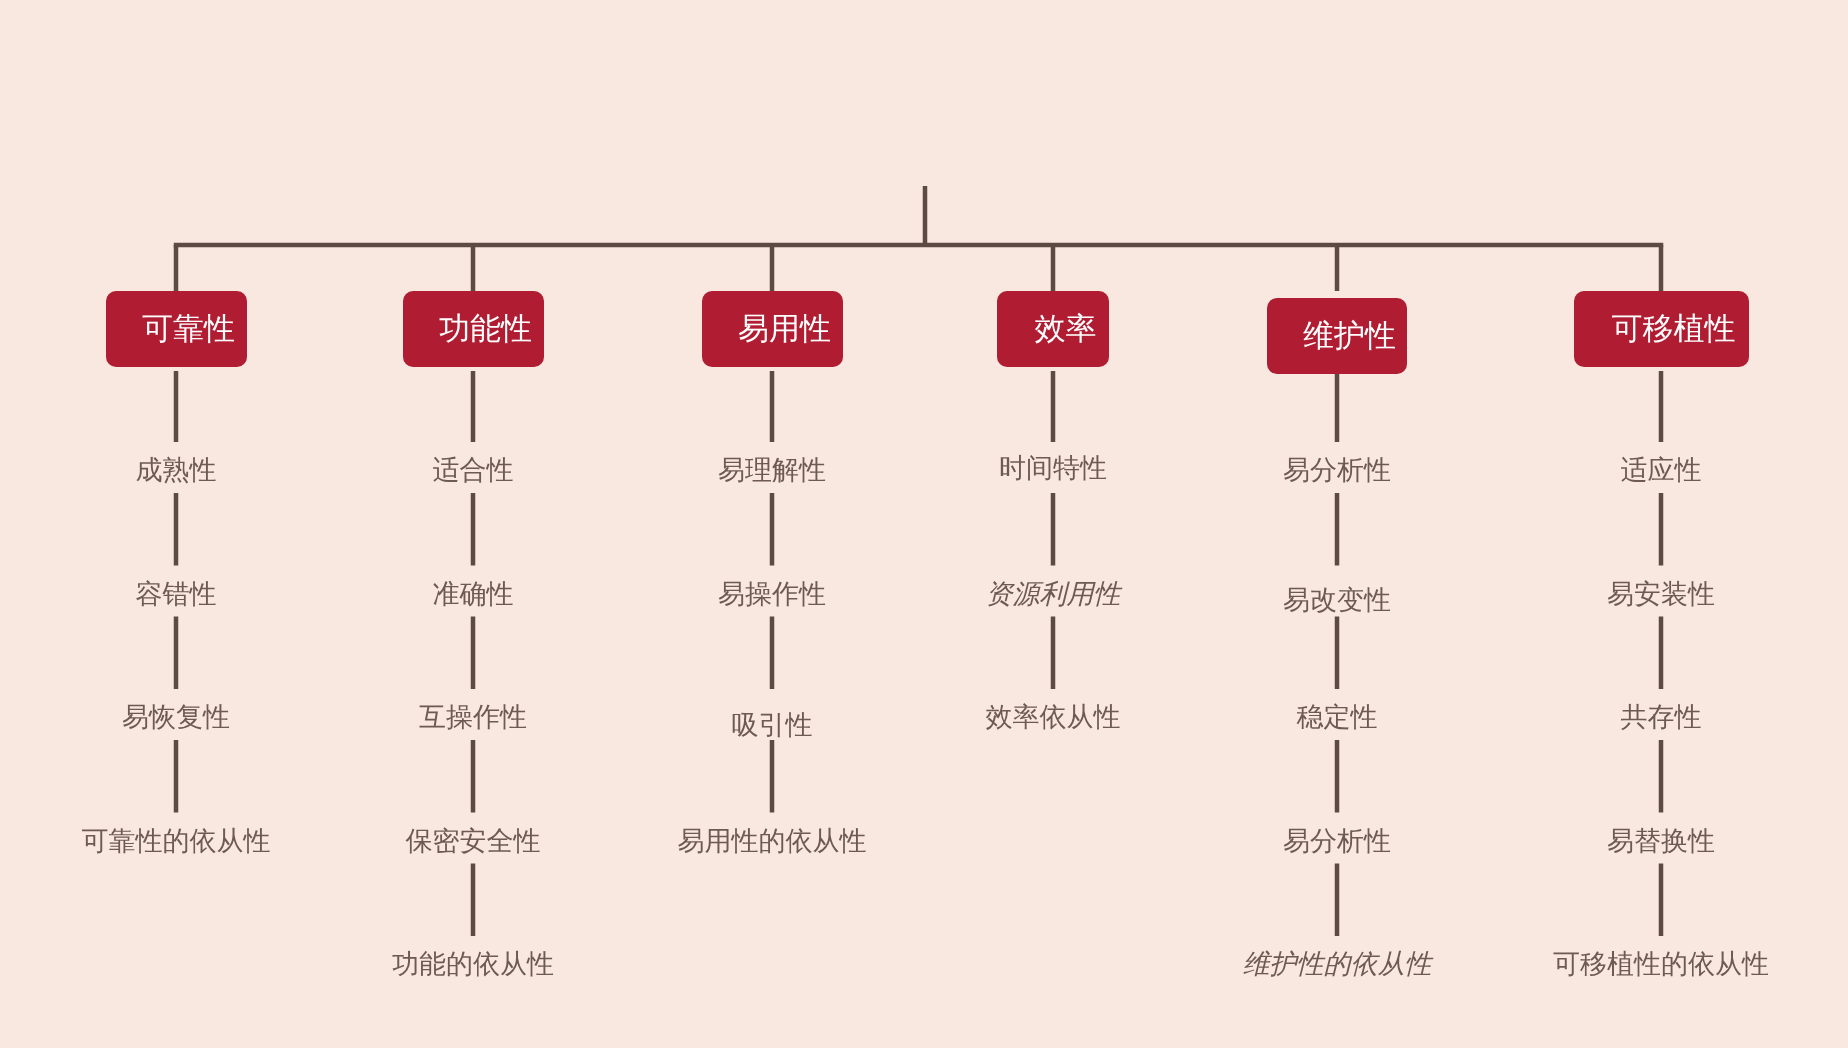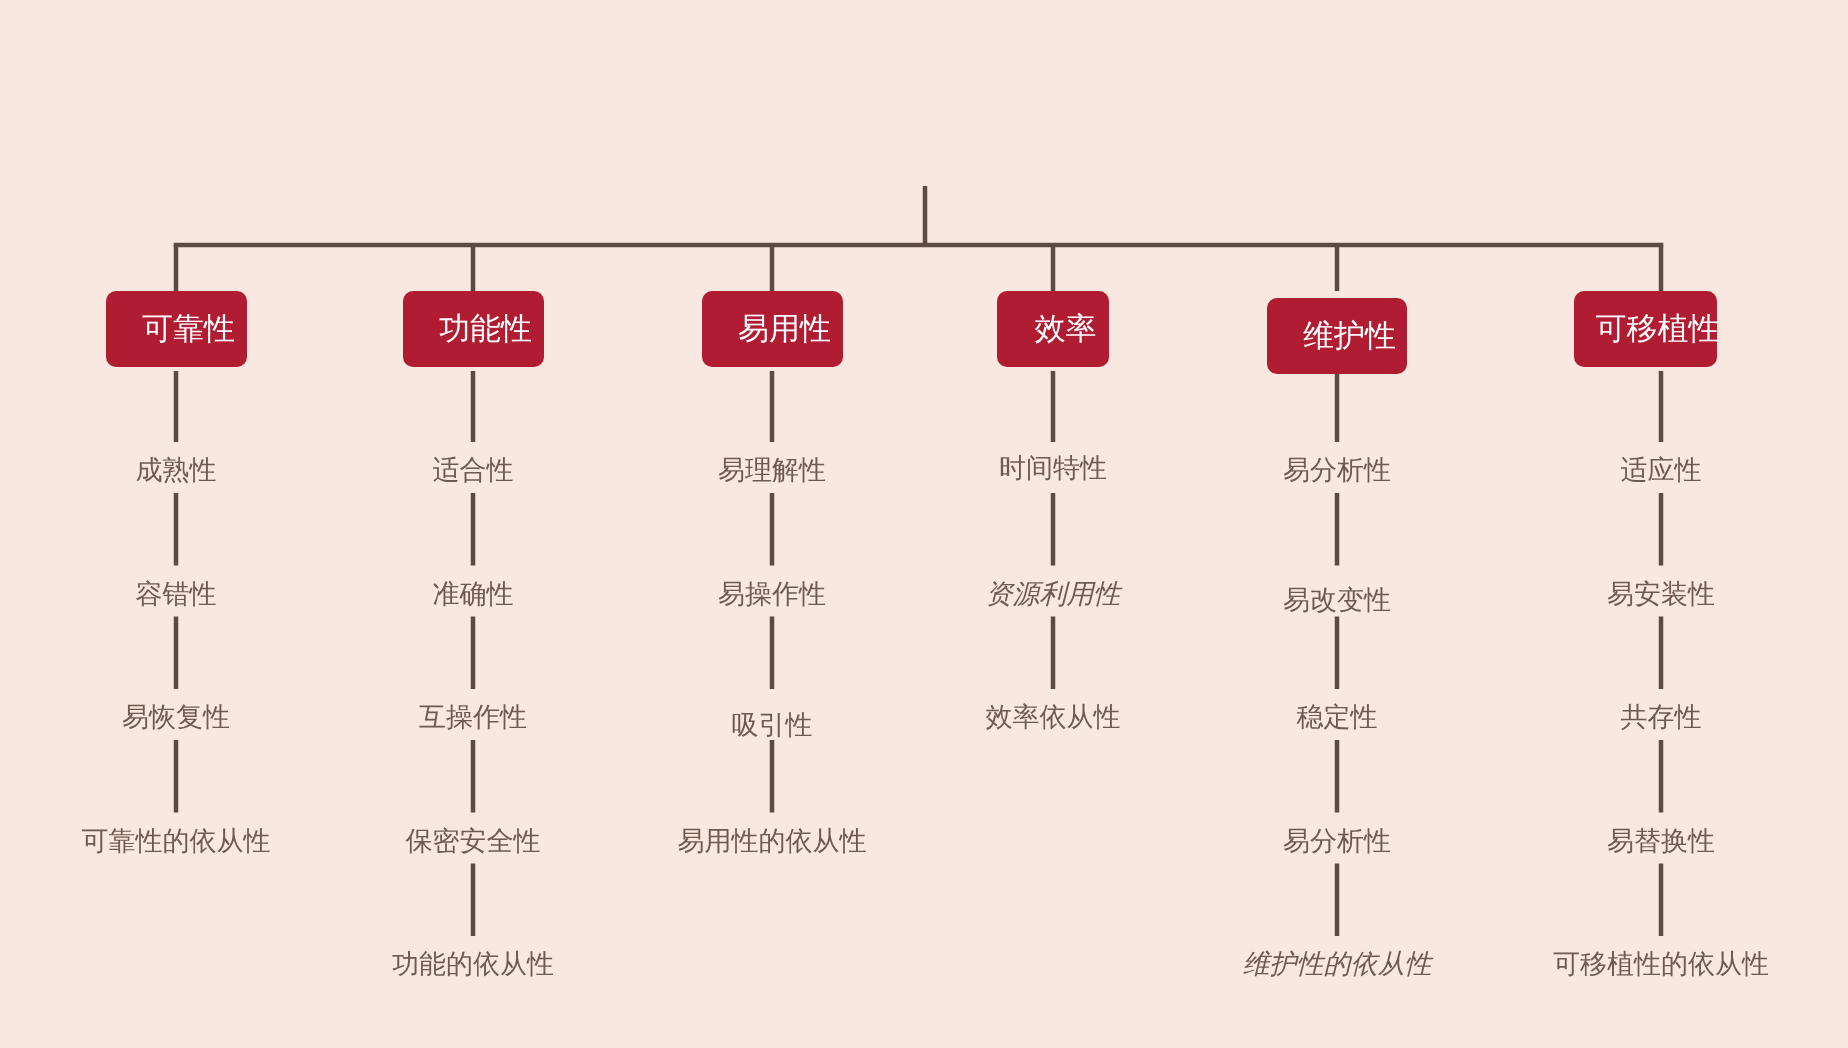--- a/index.html
+++ b/index.html
@@ -132,21 +132,21 @@
       <div class="leaf" style="left: 853px; top: 574.5px; font-style: italic;">资源利用性</div>
       <div class="leaf" style="left: 853px; top: 698px;">效率依从性</div>
       <div class="branch" style="left: 1267px; top: 291px; width: 140px; height: 76px; margin-top: 7px;">
         <span>维护性</span>
       </div>
       <div class="leaf" style="left: 1137px; top: 451px;">易分析性</div>
       <div class="leaf" style="left: 1137px; top: 581px;">易改变性</div>
       <div class="leaf" style="left: 1137px; top: 698px;">稳定性</div>
       <div class="leaf" style="left: 1137px; top: 821.5px;">易分析性</div>
       <div class="leaf" style="left: 1137px; top: 945px; font-style: italic;">维护性的依从性</div>
-      <div class="branch" style="left: 1573.5px; top: 291px; width: 143px; height: 76px;">
+      <div class="branch" style="left: 1573.5px; top: 291px; width: 175px; height: 76px;">
         <span>可移植性</span>
       </div>
       <div class="leaf" style="left: 1461px; top: 451px;">适应性</div>
       <div class="leaf" style="left: 1461px; top: 574.5px;">易安装性</div>
       <div class="leaf" style="left: 1461px; top: 698px;">共存性</div>
       <div class="leaf" style="left: 1461px; top: 821.5px;">易替换性</div>
       <div class="leaf" style="left: 1461px; top: 945px;">可移植性的依从性</div>
     </div>
 </div>
 

